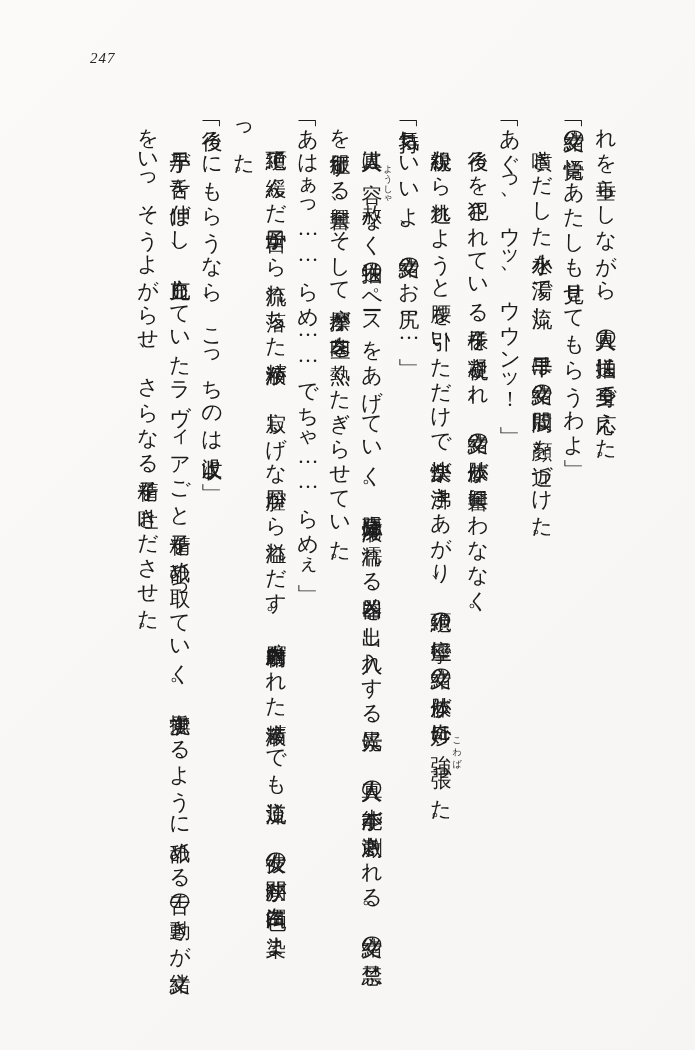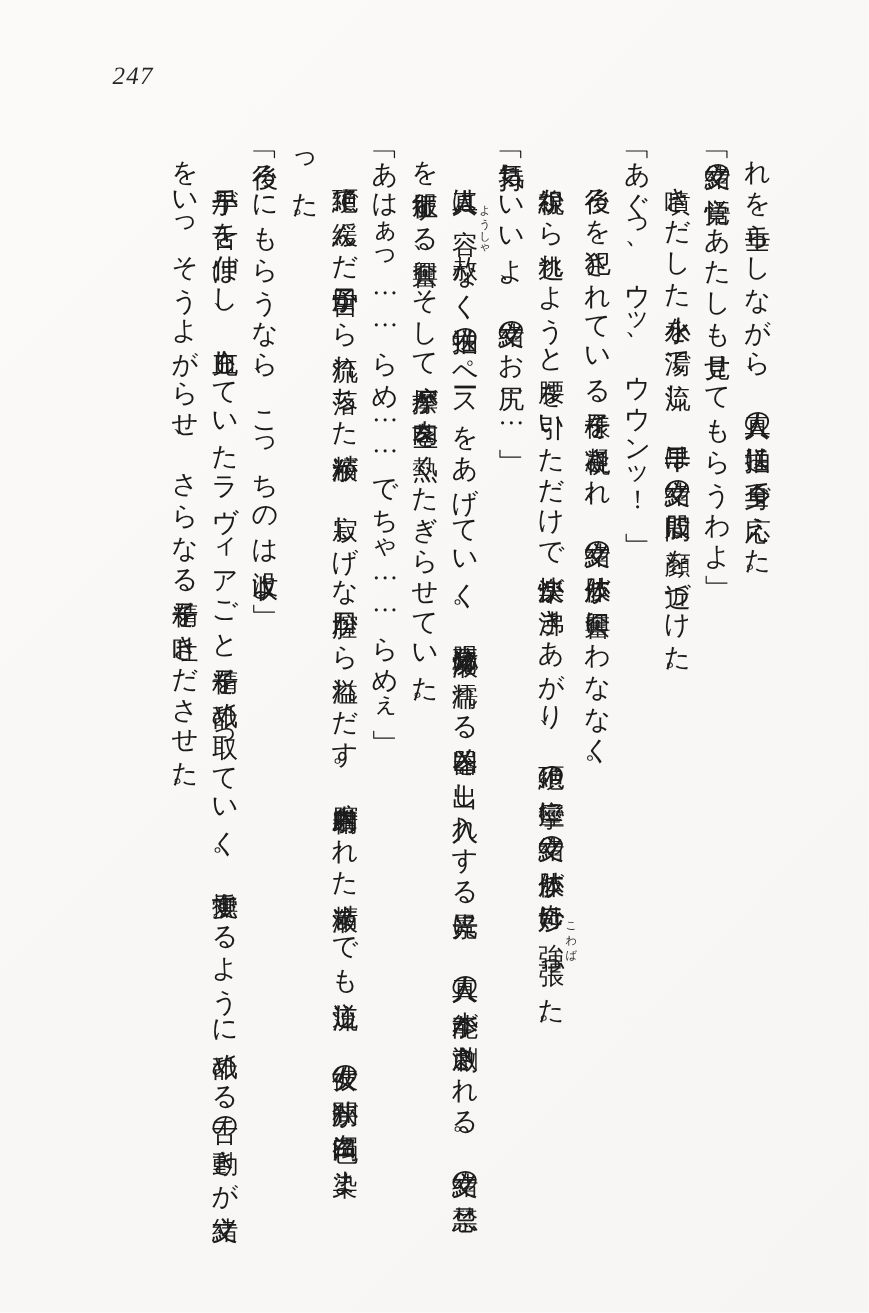--- a/index.html
+++ b/index.html
@@ -11,21 +11,21 @@
     width: 695px;
     height: 1050px;
     background: linear-gradient(135deg, #fbfaf9 0%, #f8f7f6 55%, #f6f5f4 100%);
     overflow: hidden;
     font-family: "Liberation Serif", "DejaVu Serif", serif;
   }
   .page-number {
     position: absolute;
     top: 50px;
     left: 90px;
-    font-size: 20px;
+    font-size: 15px;
     font-style: italic;
     letter-spacing: 1px;
     color: #262626;
   }
   .text-block {
     position: absolute;
     top: 113px;
     right: 73px;
     height: 848px;
     writing-mode: vertical-rl;

